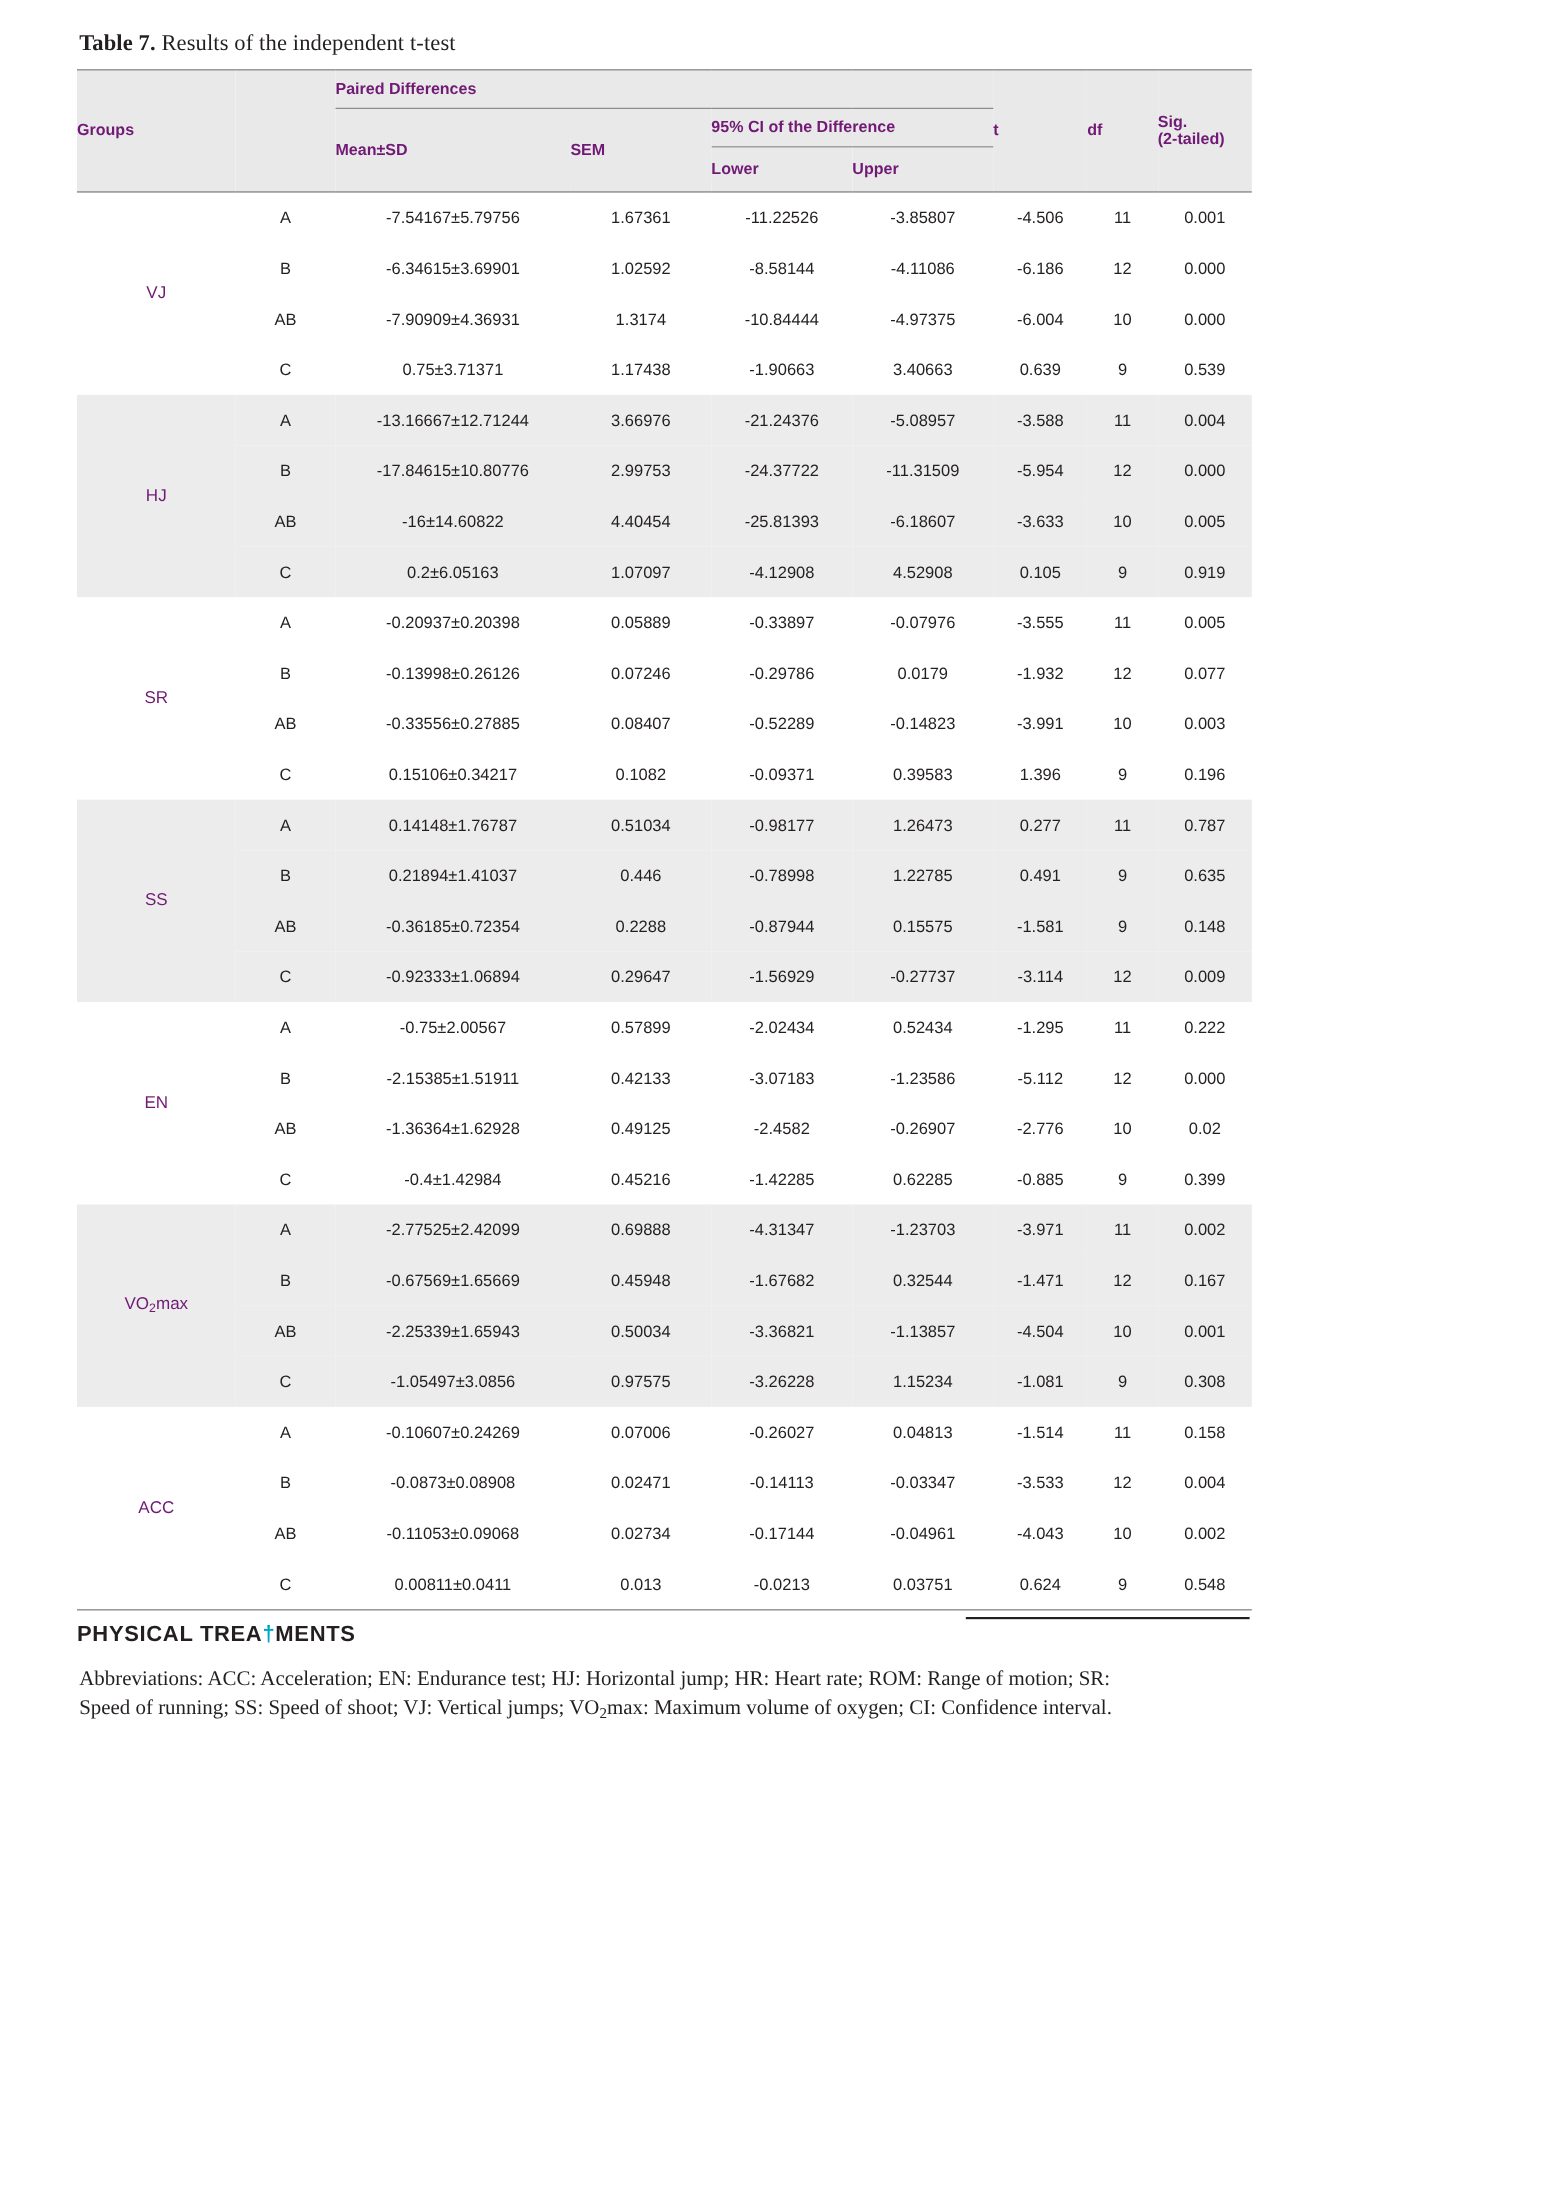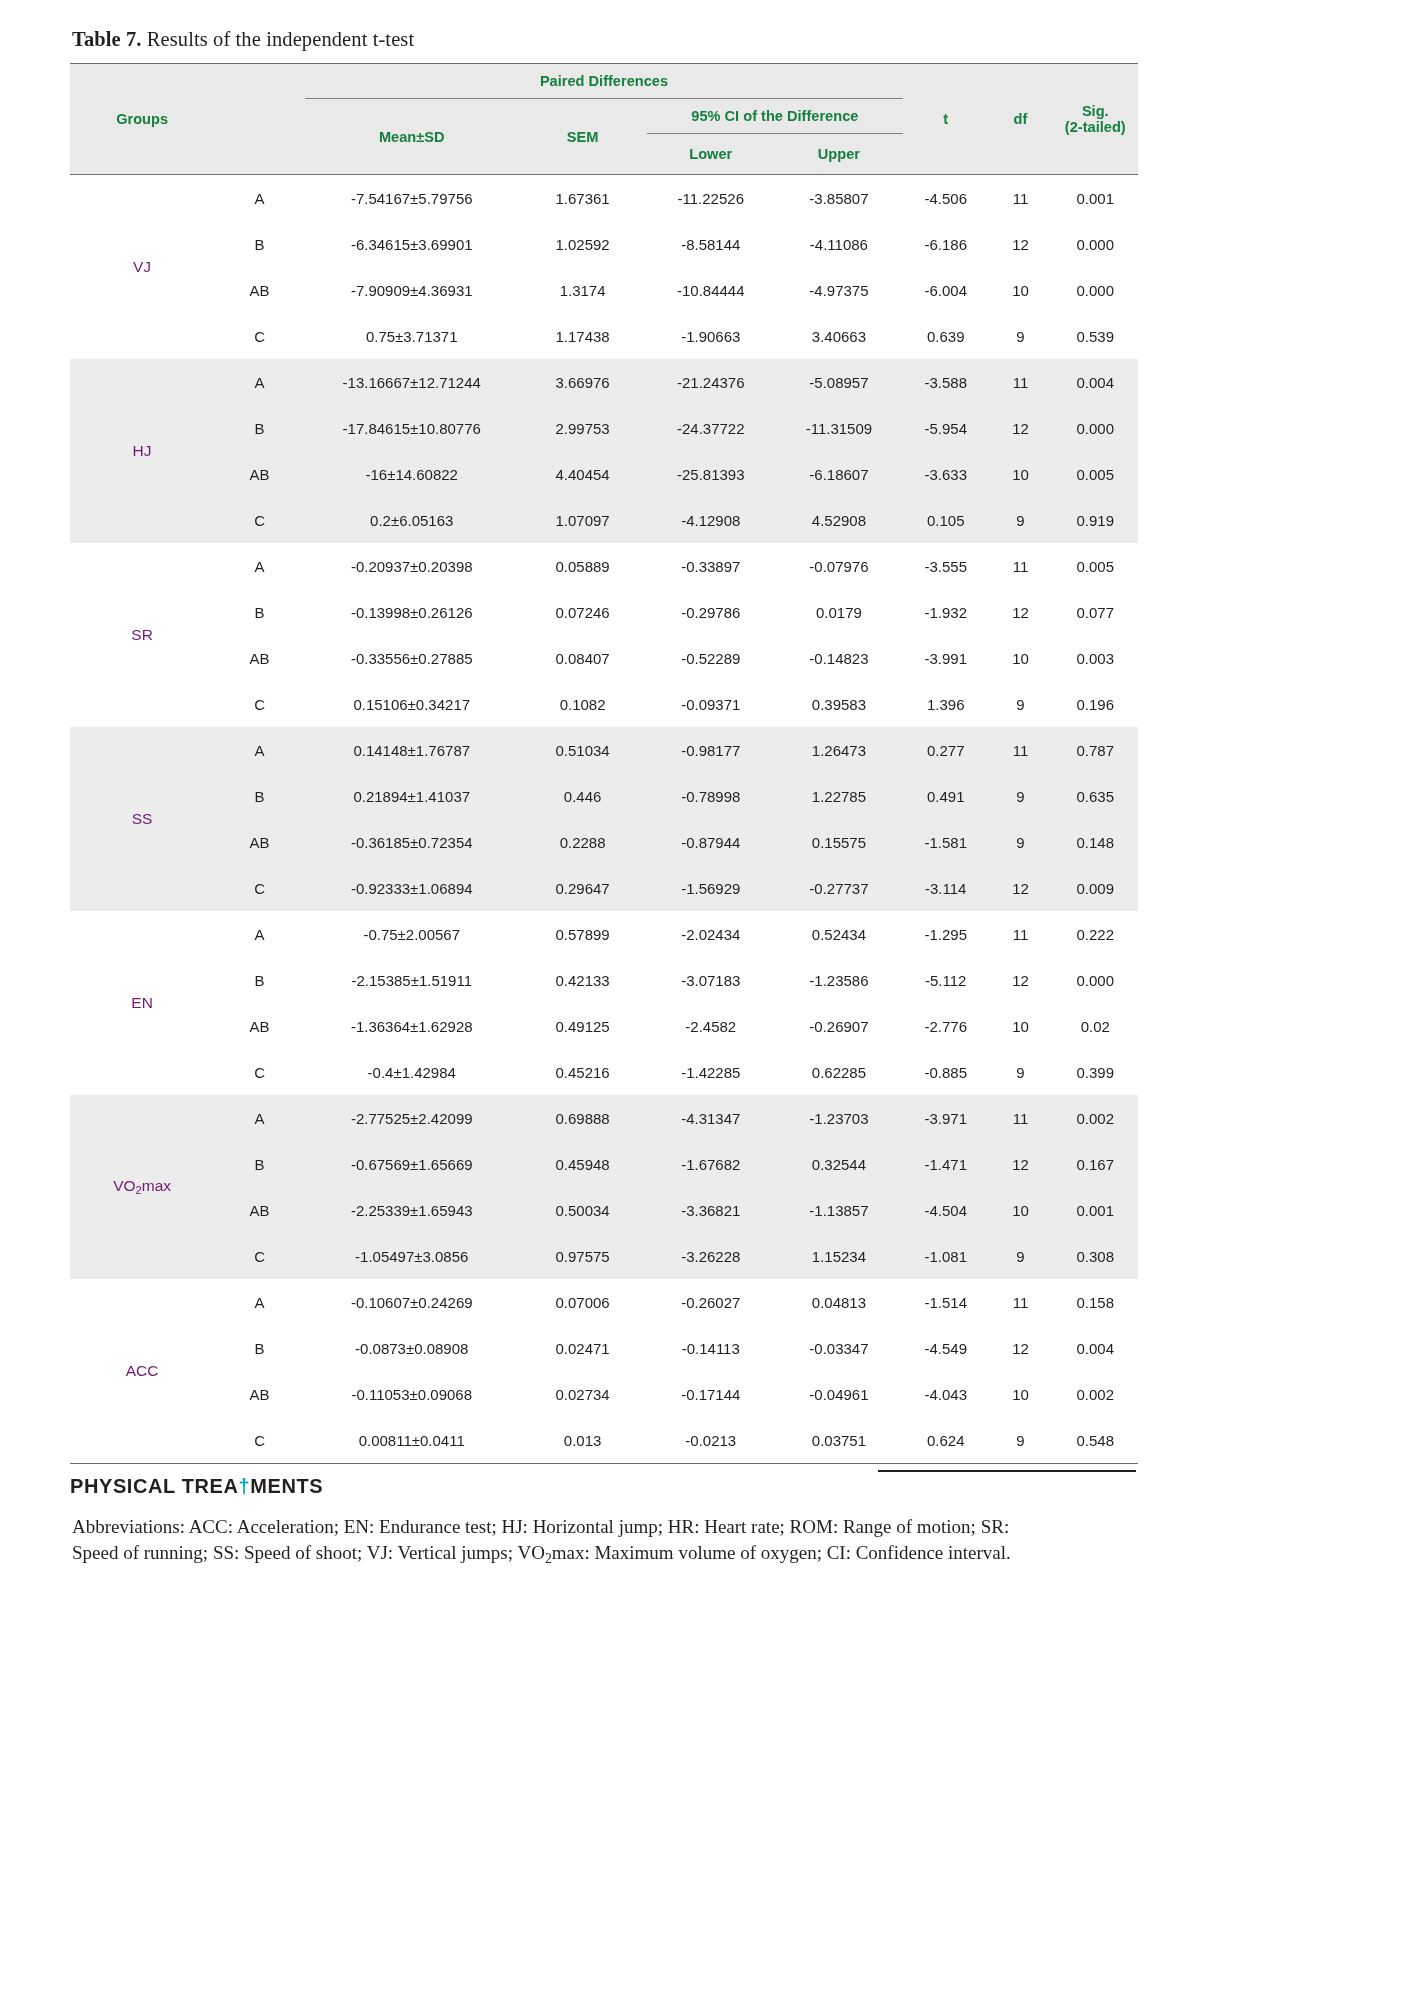--- a/index.html
+++ b/index.html
@@ -40,24 +40,24 @@
     padding: 0;
     margin: 0;
   }
   .rule-top {
     border-top: 1.5px solid #6d6e71;
   }
   .rule-bottom {
     border-bottom: 1.5px solid #6d6e71;
   }
   .hdr-cell {
-    text-align: center;
+    text-align: left;
     font-weight: bold;
     font-size: 14.6px;
-    color: #15803d;
+    color: #701a75;
     vertical-align: middle;
     background: #e9e9e9;
   }
   .hdr-paired {
     height: 34px;
     vertical-align: middle;
   }
   .hdr-underline {
     border-bottom: 1px solid #808285;
   }
@@ -435,21 +435,21 @@
           <td class="data">-1.514</td>
           <td class="data">11</td>
           <td class="data">0.158</td>
         </tr>
         <tr class="band-white">
           <td class="sub">B</td>
           <td class="data">-0.0873±0.08908</td>
           <td class="data">0.02471</td>
           <td class="data">-0.14113</td>
           <td class="data">-0.03347</td>
-          <td class="data">-4.549</td>
+          <td class="data">-3.533</td>
           <td class="data">12</td>
           <td class="data">0.004</td>
         </tr>
         <tr class="band-white">
           <td class="sub">AB</td>
           <td class="data">-0.11053±0.09068</td>
           <td class="data">0.02734</td>
           <td class="data">-0.17144</td>
           <td class="data">-0.04961</td>
           <td class="data">-4.043</td>

